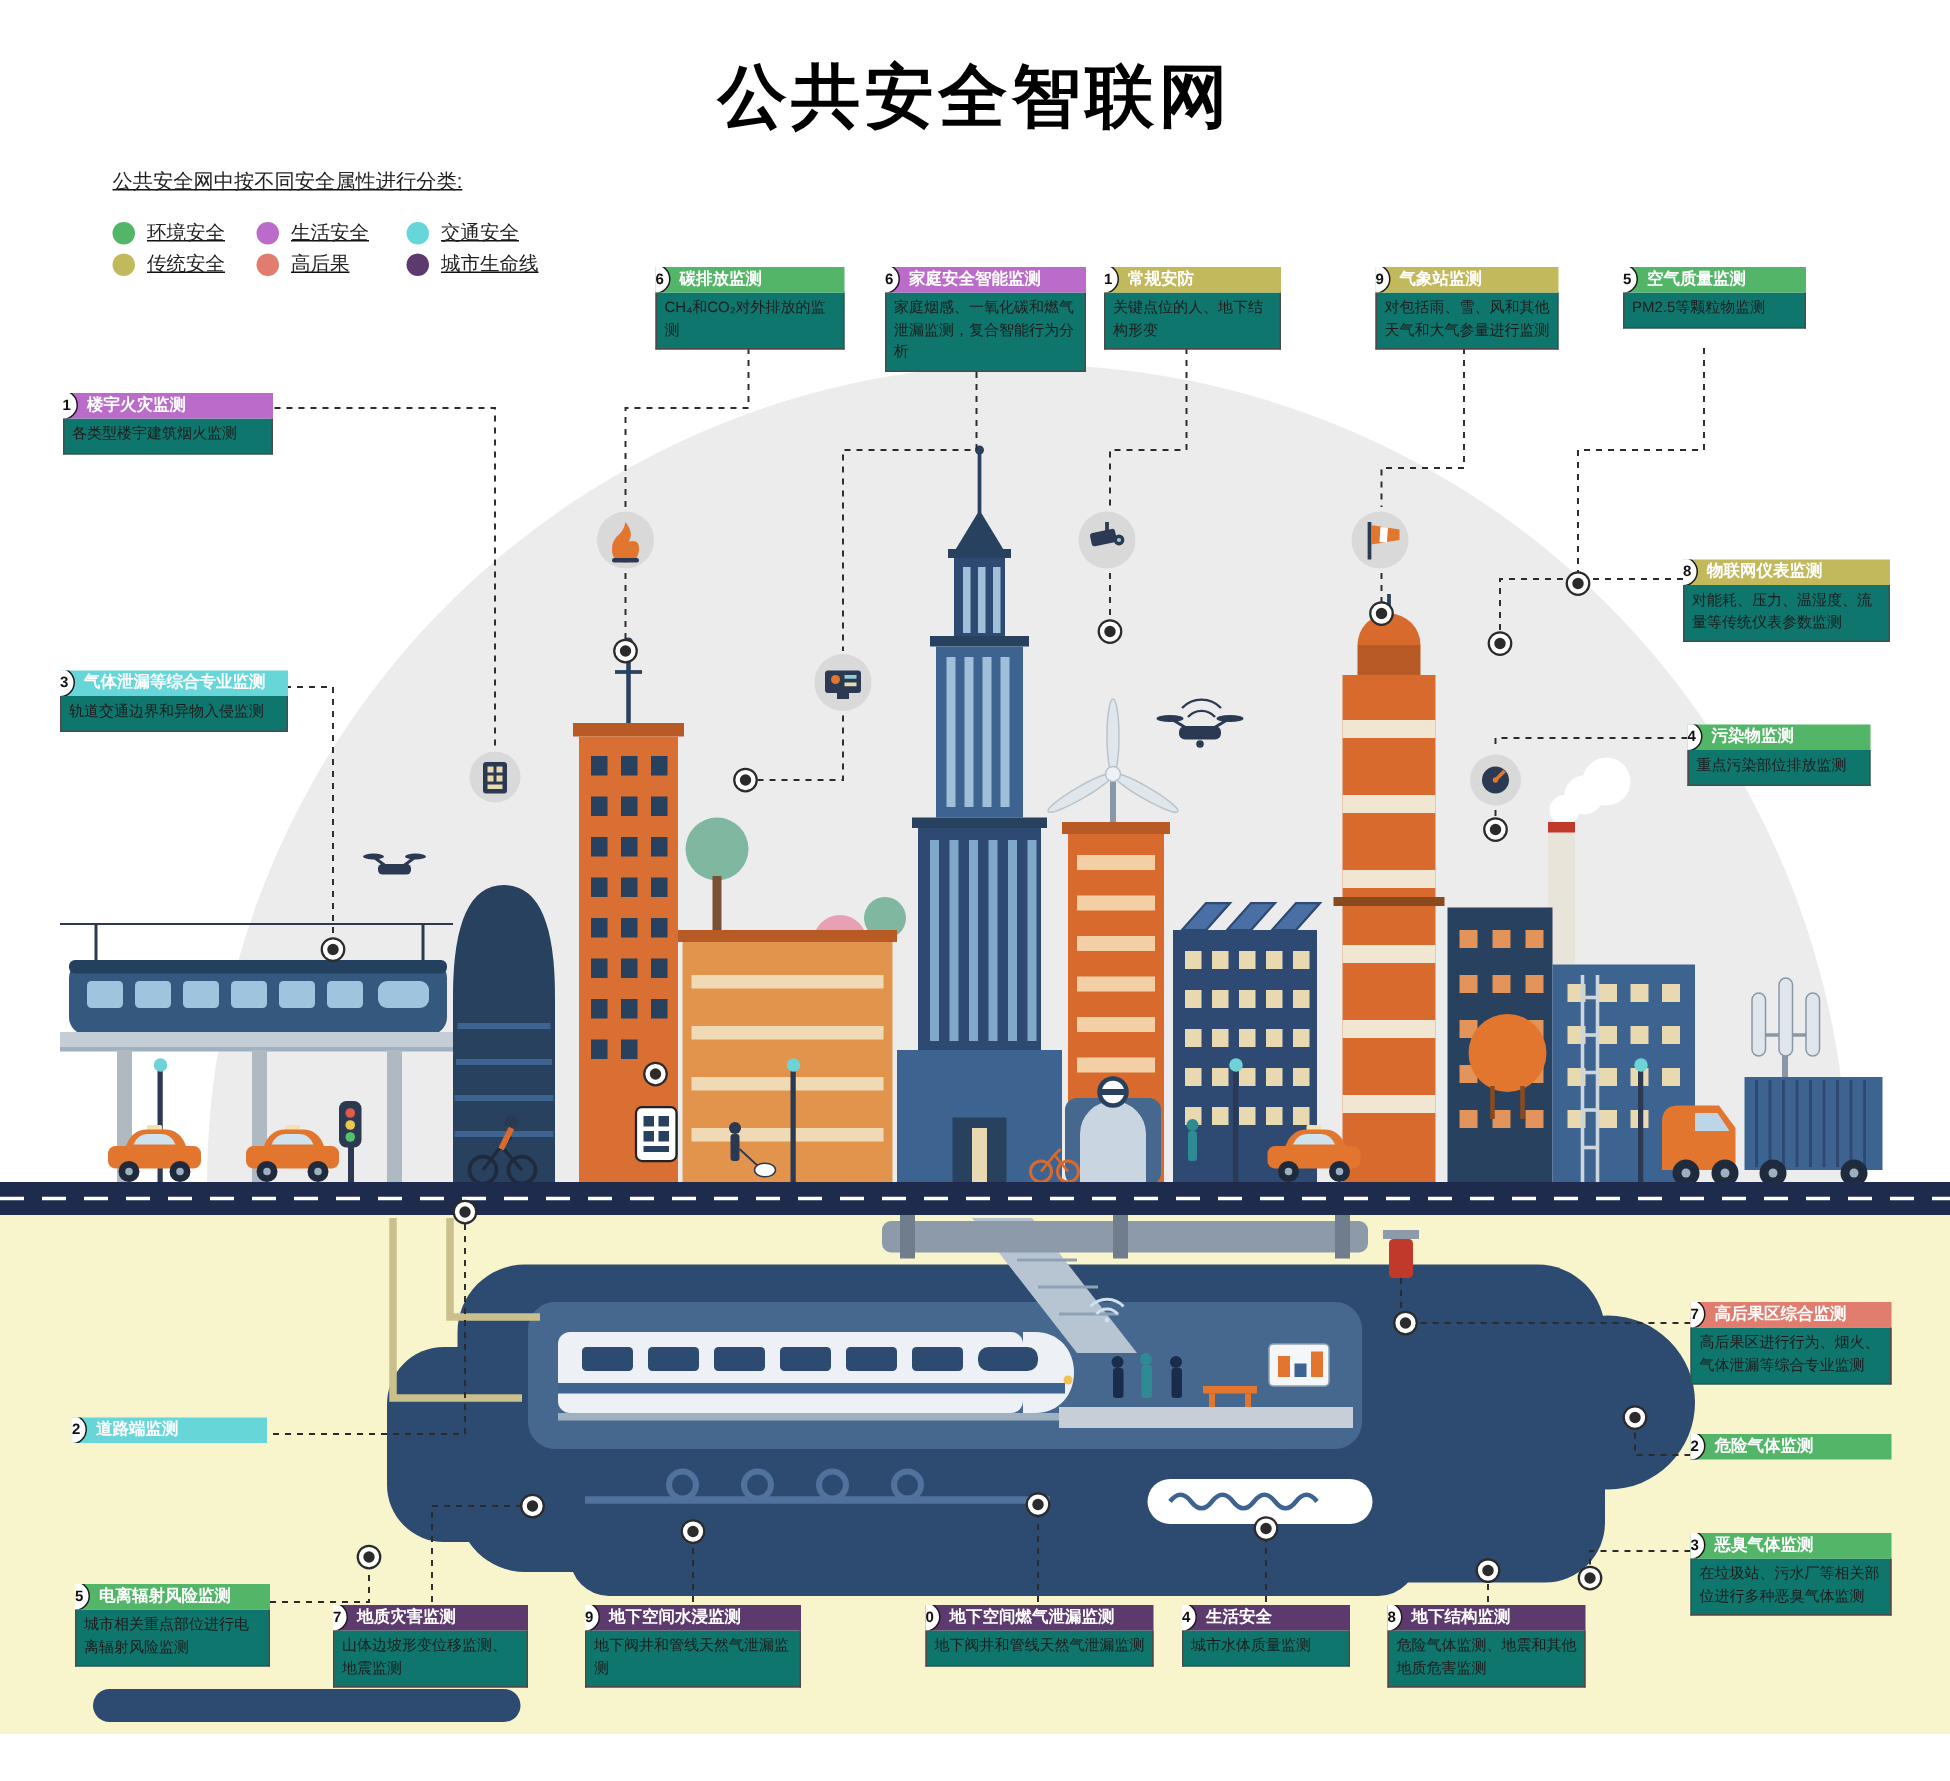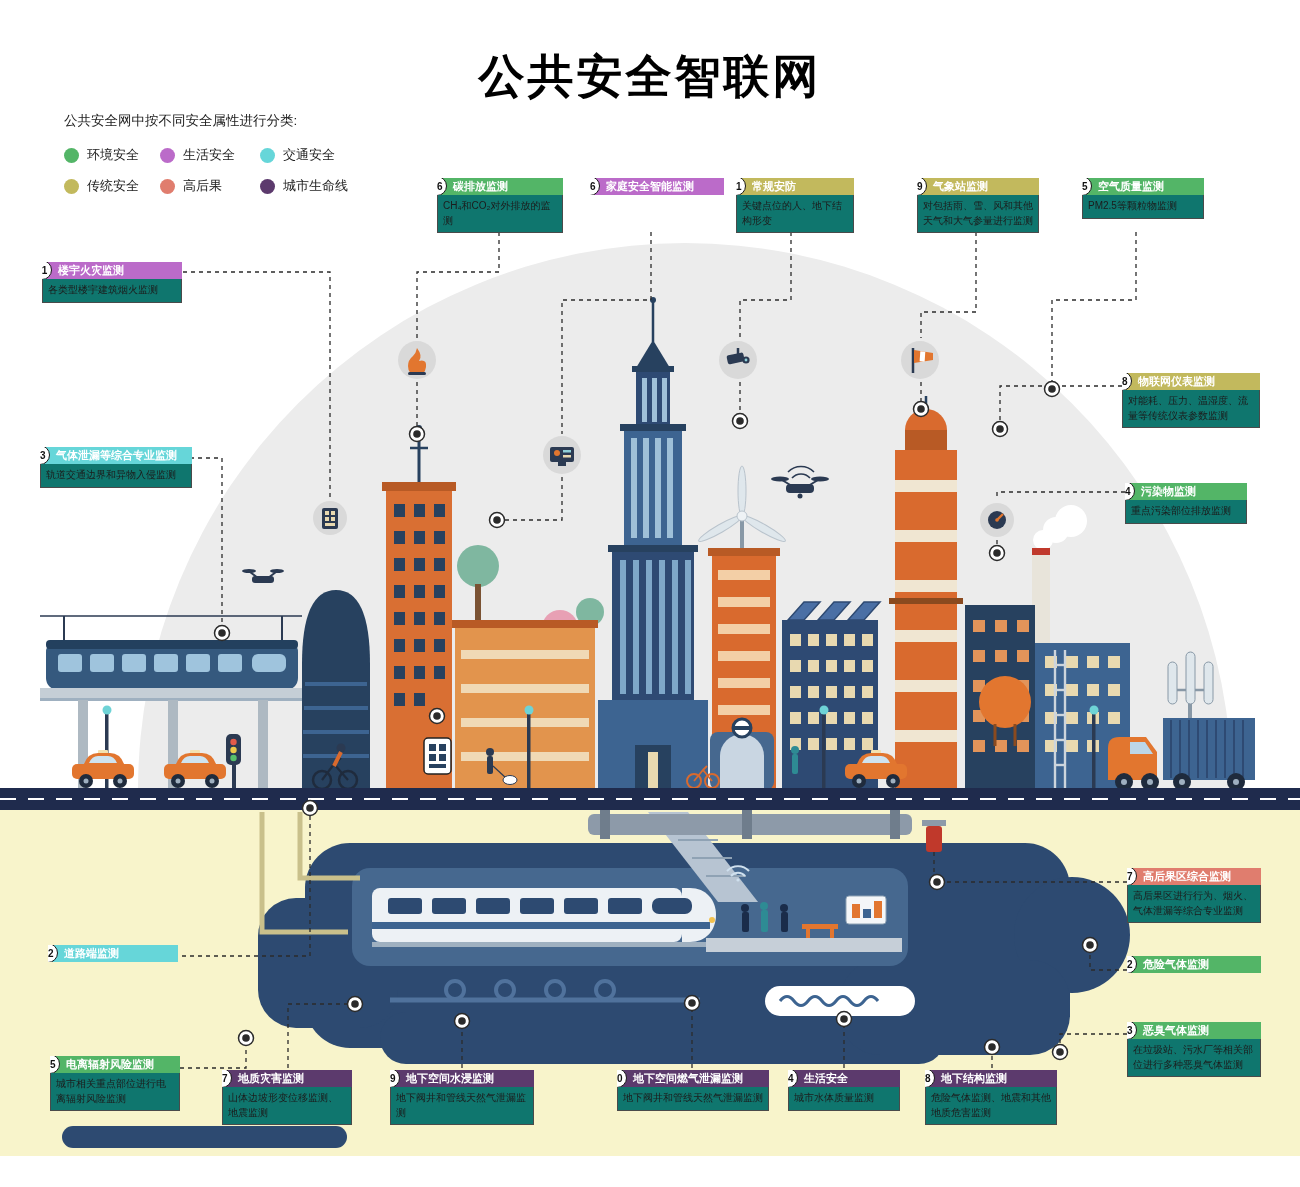--- a/index.html
+++ b/index.html
@@ -1,23 +1,23 @@
 <!DOCTYPE html>
 <html><head>
 <meta charset="utf-8">
 <style>
   html,body{margin:0;padding:0;background:#fff;}
   .stage{position:relative;width:1300px;height:1187px;background:#ffffff;overflow:hidden;
          font-family:"Liberation Sans","DejaVu Sans",sans-serif;color:#111;}
   .stage > svg{position:absolute;left:0;top:0;z-index:1;}
-  h1.title{position:absolute;top:34px;left:0;right:0;margin:12px;text-align:center;
+  h1.title{position:absolute;top:34px;left:0;right:0;margin:0;text-align:center;
            font-size:46px;font-weight:bold;letter-spacing:3px;color:#000;z-index:3;}
-  .legend{position:absolute;left:64px;top:112px;z-index:3;}
+  .legend{position:absolute;left:75px;top:112px;z-index:3;text-decoration:underline;}
   .legend-heading{font-size:13.5px;color:#222;}
-  .legend-items{display:grid;grid-template-columns:96px 100px 118px;row-gap:13px;margin-top:16px;}
+  .legend-items{display:grid;grid-template-columns:96px 100px 118px;row-gap:3px;margin-top:16px;}
   .legend-item{display:flex;align-items:center;gap:8px;font-size:13px;color:#222;}
   .legend-dot{width:15px;height:15px;border-radius:50%;flex:0 0 auto;}
   .callout{position:absolute;z-index:4;}
   .c-head{position:relative;height:17px;line-height:17px;color:#fff;font-size:11px;font-weight:bold;
           padding-left:16px;padding-right:3px;white-space:nowrap;overflow:hidden;}
   .c-num{position:absolute;left:-10px;top:-2px;width:20px;height:20px;border-radius:50%;
          background:#fff;border:1.3px solid #1a1a1a;color:#111;font-size:10px;font-weight:bold;
          display:flex;align-items:center;justify-content:center;box-sizing:border-box;}
   .c-body{background:#0f766e;border:1px solid #4a4a4a;border-top:none;padding:4px 5px;
           font-size:10px;line-height:1.45;color:#1c1c1c;}
@@ -687,20 +687,21 @@
   </div>
 </div>
 
 <div class="callout" style="left:437px;top:178px;width:126px">
   <div class="c-head" style="background: rgb(83, 181, 103);"><span class="c-num">06</span><span>碳排放监测</span></div>
   <div class="c-body">CH₄和CO₂对外排放的监测</div>
 </div>
 
 <div class="callout" style="left:590px;top:178px;width:134px">
   <div class="c-head" style="background: rgb(187, 107, 201);"><span class="c-num">16</span><span>家庭安全智能监测</span></div>
+  <div class="c-body">家庭烟感、一氧化碳和燃气泄漏监测，复合智能行为分析</div>
 </div>
 
 <div class="callout" style="left:736px;top:178px;width:118px">
   <div class="c-head" style="background: rgb(194, 185, 93);"><span class="c-num">01</span><span>常规安防</span></div>
   <div class="c-body">关键点位的人、地下结构形变</div>
 </div>
 
 <div class="callout" style="left:917px;top:178px;width:122px">
   <div class="c-head" style="background: rgb(194, 185, 93);"><span class="c-num">19</span><span>气象站监测</span></div>
   <div class="c-body">对包括雨、雪、风和其他天气和大气参量进行监测</div>

